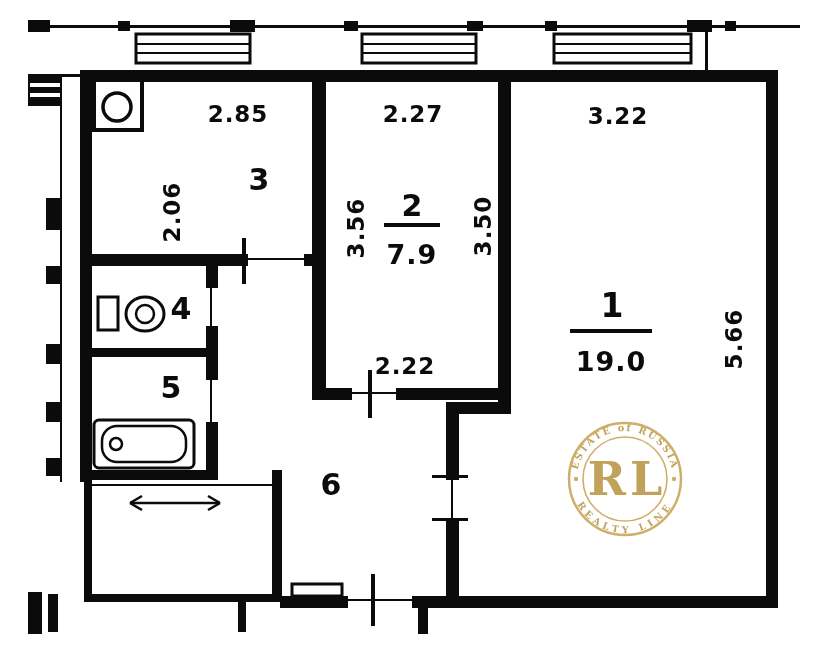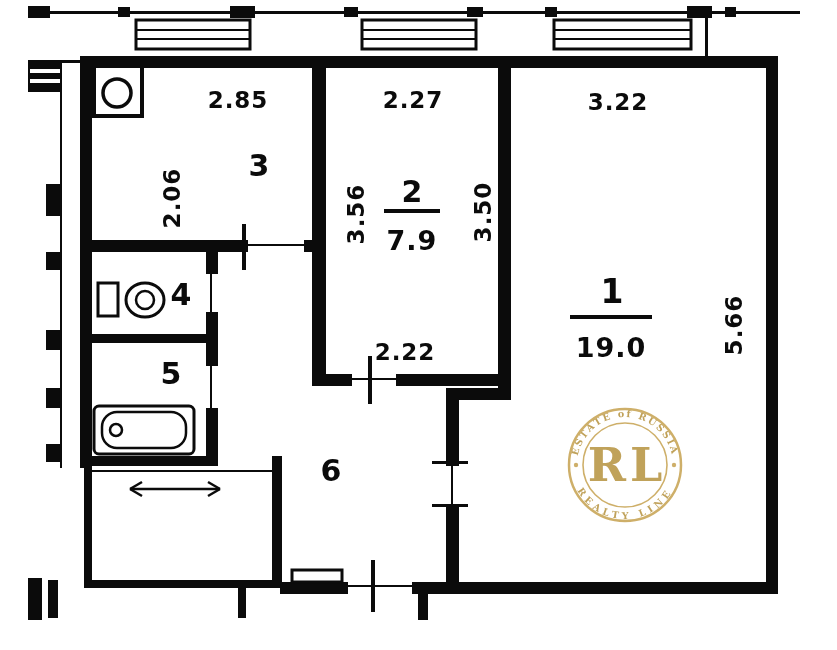--- a/index.html
+++ b/index.html
@@ -4,21 +4,21 @@
 <style>
   :root{
     --ink:#0b0b0b;
     --paper:#ffffff;
     --gold:#c6a250;
     --gold-dark:#b6923e;
   }
   html,body{margin:0;padding:0;background:var(--paper);}
   .stage{
     position:relative;width:837px;height:620px;background:var(--paper);
-    font-family:"DejaVu Sans",sans-serif;overflow:hidden;
+    font-family:"DejaVu Sans",sans-serif;overflow:hidden;margin-top:14px;
   }
   svg{display:block;}
   .wall{fill:var(--ink);stroke:none;}
   .thinline{fill:var(--ink);}
   .fixture{fill:none;stroke:var(--ink);}
   .dim{font:bold 23px "DejaVu Sans",sans-serif;fill:var(--ink);letter-spacing:1px;}
   .room-num{font:bold 30px "DejaVu Sans",sans-serif;fill:var(--ink);}
   .room-num-lg{font:bold 33px "DejaVu Sans",sans-serif;fill:var(--ink);}
   .area-num{font:bold 27px "DejaVu Sans",sans-serif;fill:var(--ink);letter-spacing:1px;}
   .wm-arc{font:9.5px "DejaVu Serif",serif;letter-spacing:2px;fill:var(--gold-dark);font-weight:bold;}

